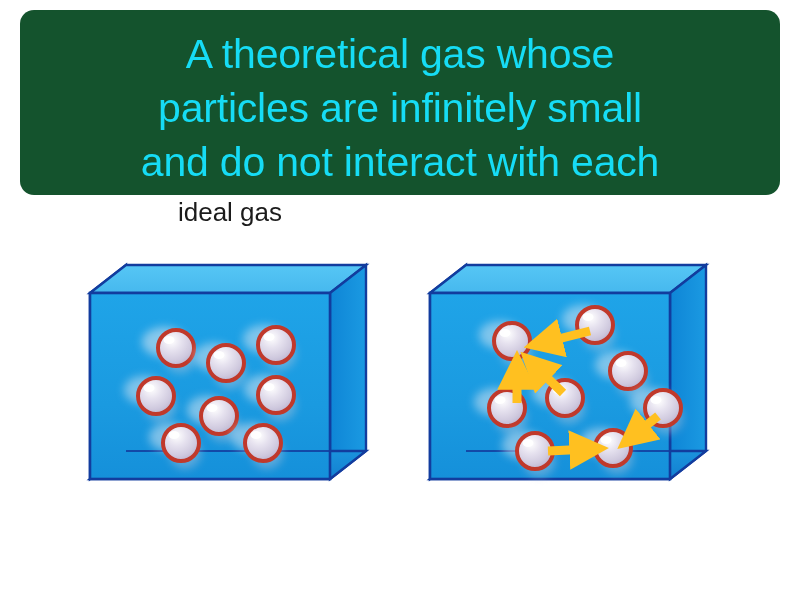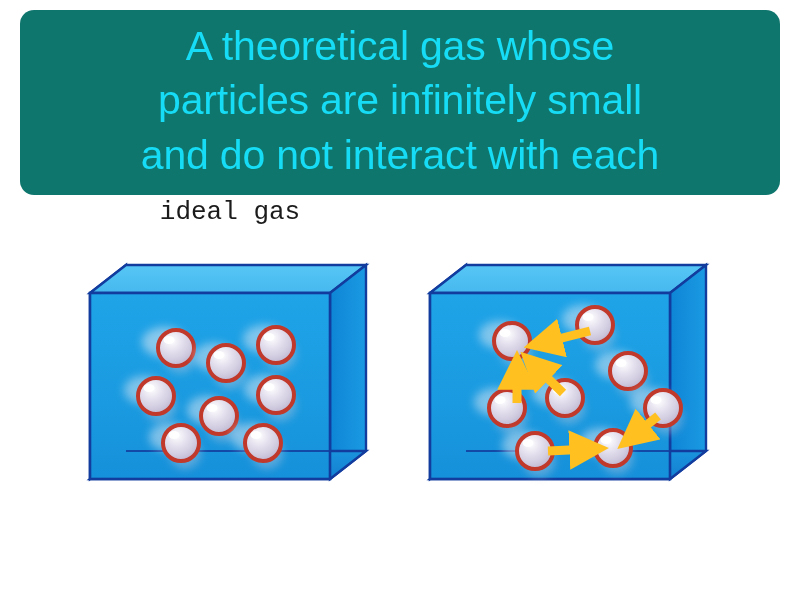--- a/index.html
+++ b/index.html
@@ -17,25 +17,25 @@
     background: #ffffff;
   }
 
   
   #definition-banner {
     position: absolute;
     left: 20px;
     top: 10px;
     width: 760px;
     height: 185px;
-    background: #0f766e;
+    background: #14532d;
     border-radius: 14px;
     box-sizing: border-box;
     display: flex;
-    align-items: center;
+    align-items: flex-end;
     justify-content: center;
     padding: 2px 14px 6px 14px;
   }
   #definition-text {
     color: #16dcf5;
     font-family: "Liberation Sans", sans-serif;
     font-size: 41px;
     line-height: 1.32;
     text-align: center;
     font-weight: 400;
@@ -59,21 +59,21 @@
   }
   #panel-ideal  { left: 60px; }
   #panel-real   { left: 400px; }
 
   .panel-label {
     position: absolute;
     top: 2px;
     left: 0;
     width: 340px;
     text-align: center;
-    font-family: Liberation Mono, monospace;
+    font-family: Liberation Sans, sans-serif;
     font-size: 26px;
     color: #1b1b1b;
     font-weight: 400;
     letter-spacing: 0px;
   }
   .cube-wrap {
     position: absolute;
     top: 58px;
     left: 20px;
     width: 300px;

